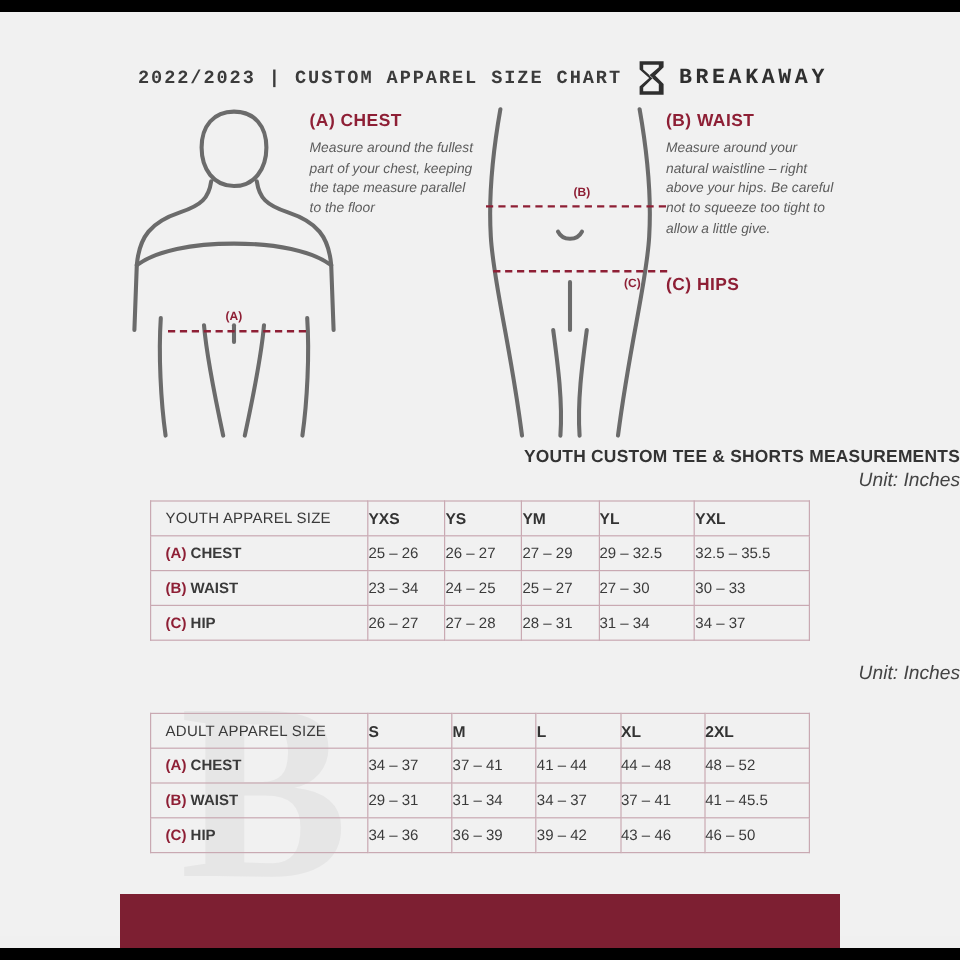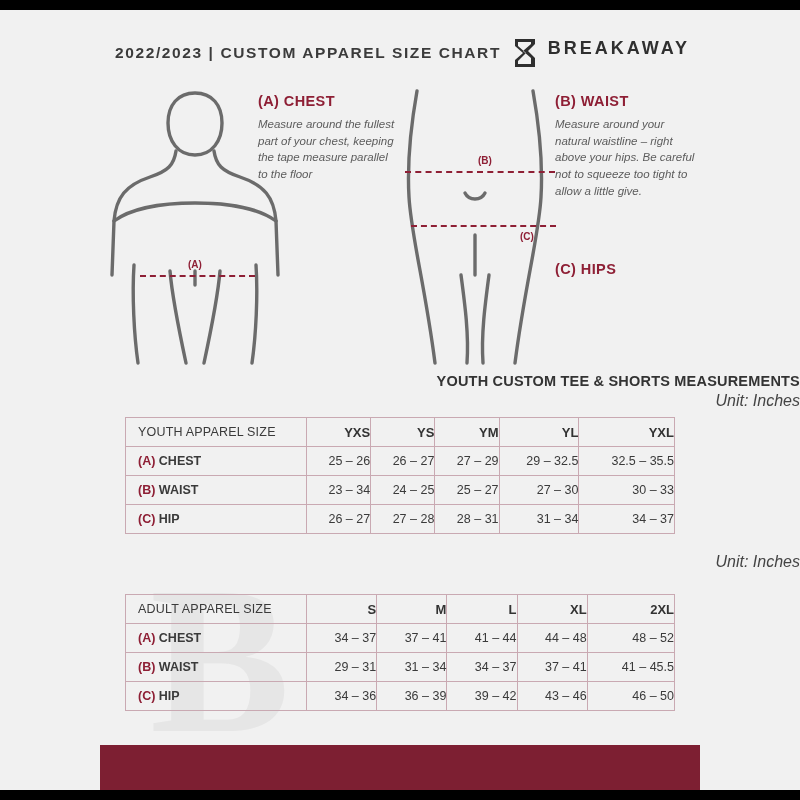--- a/index.html
+++ b/index.html
@@ -3,47 +3,47 @@
 <meta charset="utf-8">
 <style>
   html,body{margin:0;padding:0;background:#000;}
   body{width:800px;height:800px;font-family:"Liberation Sans",sans-serif;overflow:hidden;}
   .page{position:relative;width:800px;height:800px;background:#f0f0f0;box-sizing:border-box;}
   .sheet{position:absolute;left:0;top:10px;width:800px;height:770px;background:#f1f1f1;}
   
   .watermark{position:absolute;left:150px;top:545px;font-family:"Liberation Serif",serif;font-size:210px;font-weight:700;color:#e6e6e6;line-height:1;user-select:none;}
 
   
-  .header{position:absolute;left:0;top:0;width:800px;height:70px;}
+  .header{position:absolute;left:0;top:12px;width:800px;height:70px;font-family:Liberation Mono, monospace;}
   .hdr-title{position:absolute;left:115px;top:34px;font-size:15.5px;font-weight:700;letter-spacing:1.6px;color:#3b3b3b;}
-  .brand{position:absolute;right:110px;top:28px;display:flex;align-items:flex-start;gap:10px;}
+  .brand{position:absolute;right:110px;top:28px;display:flex;align-items:center;gap:10px;}
   .brand-mark{width:26px;height:30px;position:relative;}
   .brand-name{font-size:18px;font-weight:700;letter-spacing:3px;color:#2f2f2f;}
 
   
   .illus{position:absolute;left:0;top:70px;width:800px;height:290px;}
   .figA{position:absolute;left:110px;top:5px;}
   .figB{position:absolute;left:395px;top:5px;}
 
   .cap{position:absolute;}
   .cap h3{margin:0 0 7px 0;font-size:14.5px;font-weight:700;color:#8e1f35;letter-spacing:.4px;}
   .cap p{margin:0;font-size:11.5px;line-height:1.45;color:#5c5c5c;font-style:italic;}
   .capA{left:258px;top:13px;width:140px;}
   .capB{left:555px;top:13px;width:145px;}
-  .capC{left:555px;top:150px;width:148px;margin-top:31px;}
+  .capC{left:555px;top:150px;width:148px;}
 
   .lbl{position:absolute;font-size:10px;font-weight:700;color:#8e1f35;font-style:normal;}
 
   
   .sect{position:absolute;left:0;width:800px;text-align:right;}
   .sect .t1{font-size:14.5px;font-weight:700;color:#333;letter-spacing:.2px;}
   .sect .t2{font-size:16px;font-style:italic;color:#444;margin-top:3px;}
 
   table{border-collapse:collapse;position:absolute;left:125px;width:550px;background:transparent;border-radius:11px;}
-  table td,table th{border:1px solid #c9a9b2;padding:0;height:28px;font-size:12.5px;color:#3a3a3a;text-align:right;font-weight:400;}
+  table td,table th{border:1px solid #c9a9b2;padding:0;height:28px;font-size:12.5px;color:#3a3a3a;text-align:left;font-weight:400;}
   table .rowhead{text-align:left;padding-left:12px;width:168px;font-weight:700;color:#3a3a3a;}
   table .rowhead .mk{color:#8e1f35;}
   table thead td{font-weight:700;font-size:13px;color:#333;}
   table thead td.rowhead{font-weight:400;font-size:12.5px;letter-spacing:.2px;}
 
   .footbar{position:absolute;left:100px;top:735px;width:600px;height:45px;background:#7d1f32;}
   .blackbar{position:absolute;left:0;width:800px;height:10px;background:#000;}
 </style>
 </head>
 <body>

